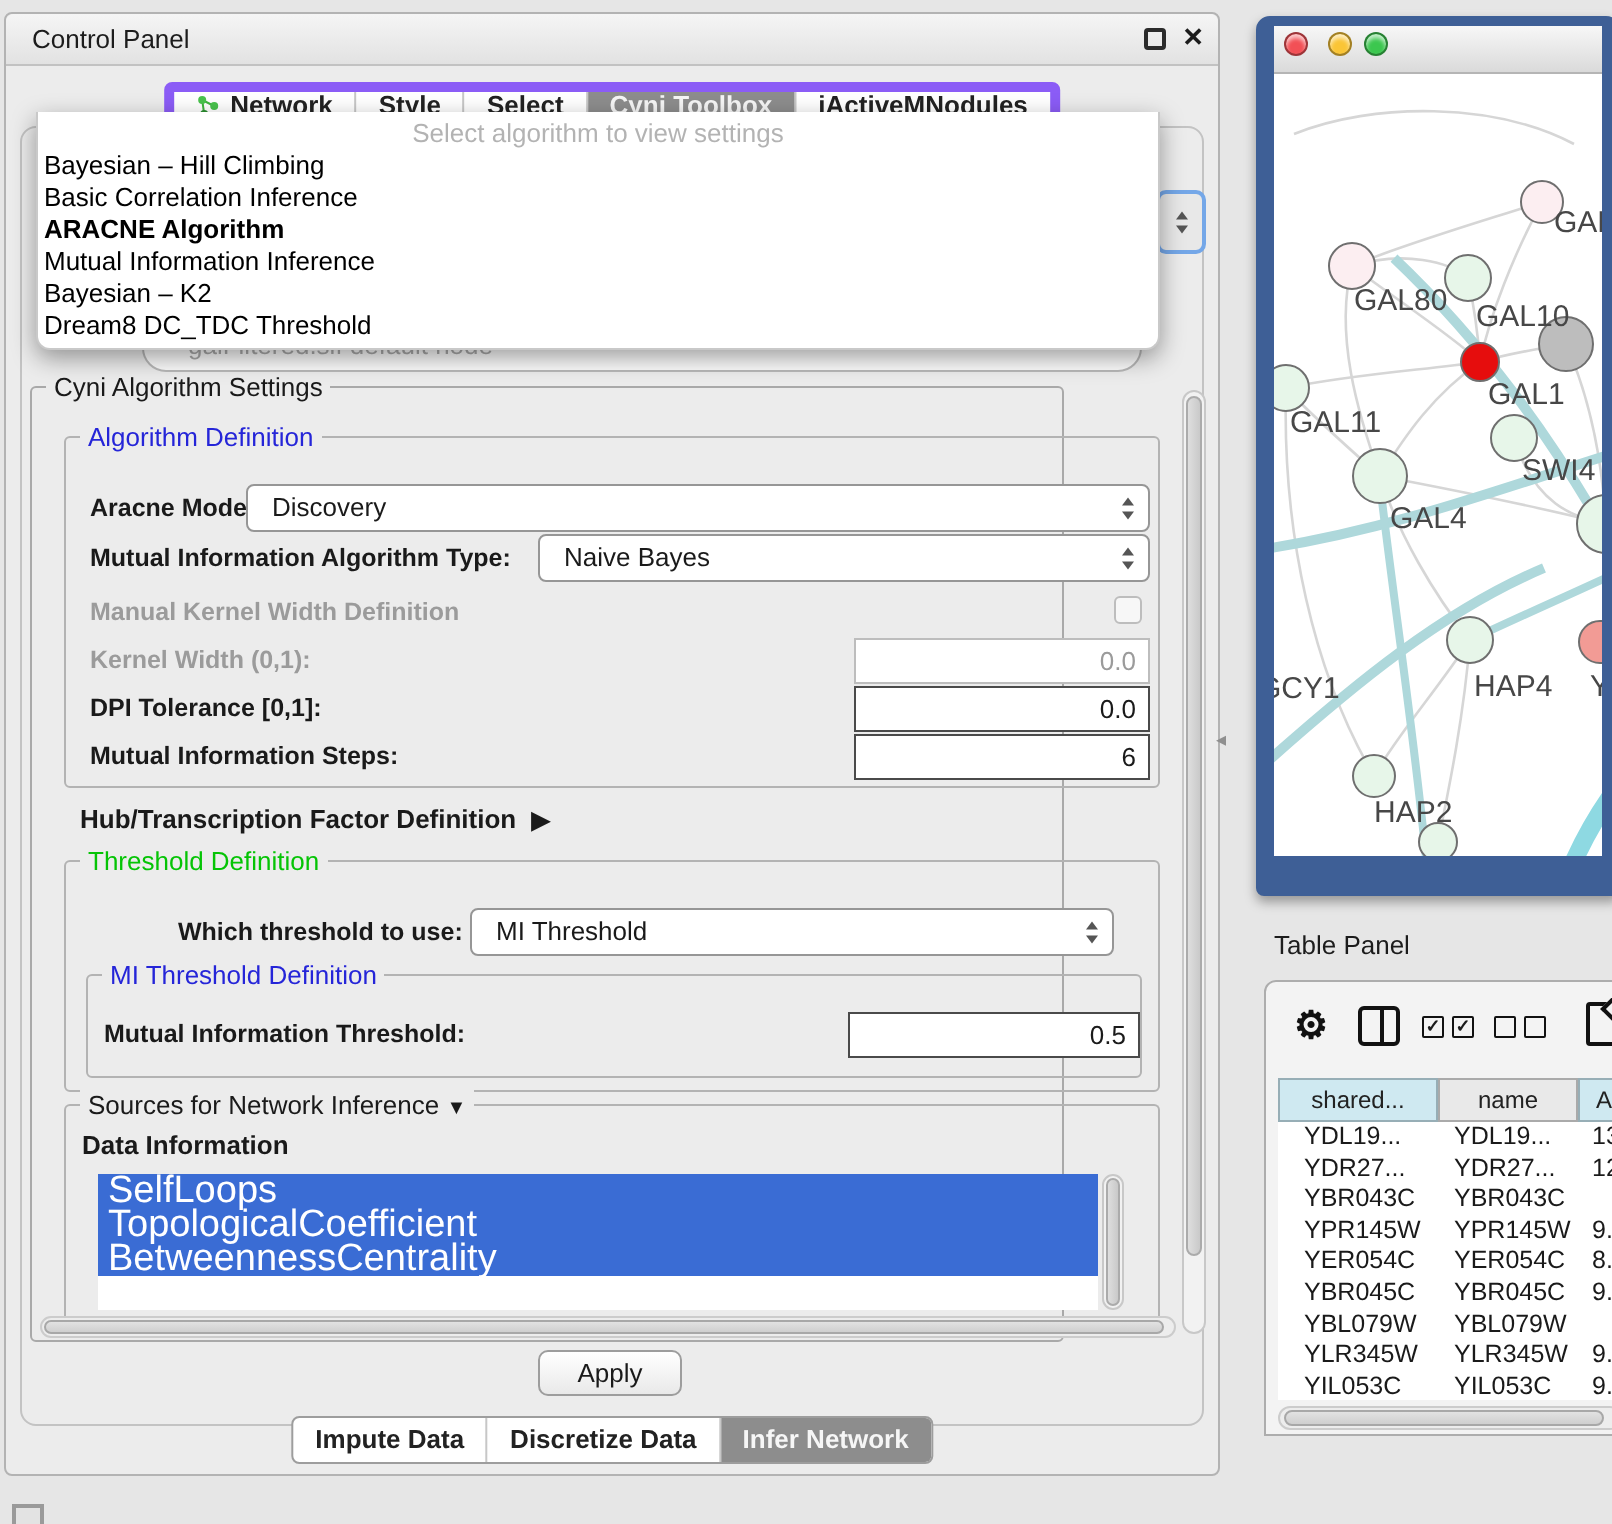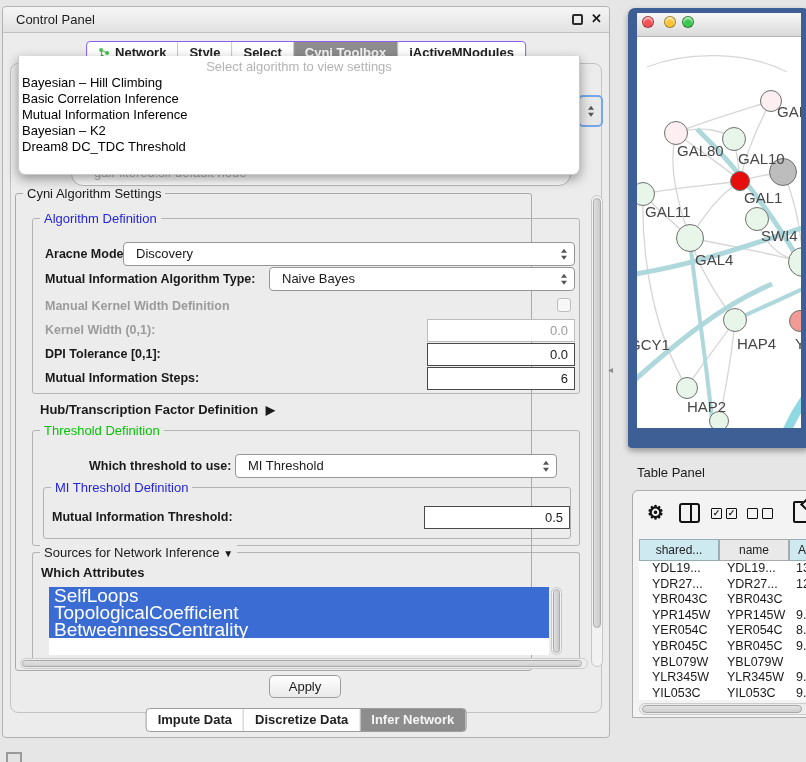--- a/index.html
+++ b/index.html
@@ -12,21 +12,21 @@
     border:1px solid #b3b3b3; border-radius:4px; }
   #cp-titlebar { left:0; top:0; width:100%; height:26px;
     background:linear-gradient(#f5f5f5,#e2e2e2); border-bottom:1px solid #c2c2c2;
     border-radius:4px 4px 0 0; }
   #cp-title { left:13px; top:0; line-height:25px; font-size:13px; color:#1c1c1c; }
   .float-btn { right:26px; top:7px; width:11px; height:11px; border:2px solid #2b2b2b; border-radius:2px; }
   .close-btn { right:7px; top:4px; font-size:13px; font-weight:bold; color:#1c1c1c; }
 
   
   #tabbar { top:34px; left:50%; transform:translateX(-50%); display:inline-flex;
-    background:#ffffff; border:1px solid #8b5cf6; border-radius:4px; overflow:hidden; height:24px; }
+    background:#ffffff; border:5px solid #8b5cf6; border-radius:4px; overflow:hidden; height:24px; }
   .tab { padding:0 11px; font-size:13px; font-weight:bold; color:#222; line-height:22px;
     border-right:1px solid #c7c7c7; display:flex; align-items:center; gap:5px; white-space:nowrap; }
   .tab:last-child { border-right:none; }
   .tab.selected { background:#8d8d8d; color:#f6f6f6; }
 
   #content-frame { left:7px; top:56px; width:592px; height:650px; border:1px solid #c3c3c3;
     border-radius:8px; background:#ececec; }
 
   
   #algo-popup { left:15px; top:49px; width:562px; height:119px; background:#ffffff;
@@ -170,20 +170,21 @@
     <span class="stepper">
         <i class="up" style="display:block"></i>
         <i class="down" style="display:block"></i>
       </span>
   </div>
 
   <div class="abs" id="algo-popup">
     <div id="algo-placeholder">Select algorithm to view settings</div>
     <div class="algo-item">Bayesian – Hill Climbing</div>
     <div class="algo-item">Basic Correlation Inference</div>
+    <div class="algo-item bold">ARACNE Algorithm</div>
     <div class="algo-item">Mutual Information Inference</div>
     <div class="algo-item">Bayesian – K2</div>
     <div class="algo-item">Dream8 DC_TDC Threshold</div>
   </div>
 
   <div class="fieldset" style="left:12px; top:186px; width:517px; height:478px;">
     <span class="legend">Cyni Algorithm Settings</span>
 
     <div class="fieldset" style="left:16px; top:24px; width:548px; height:176px; border-color:#b3b3b3;">
       <span class="legend blue">Algorithm Definition</span>
@@ -241,21 +242,21 @@
         <span class="lbl" style="left:8px; top:22px;">Mutual Information Threshold:</span>
         <div class="tfield" style="left:380px; top:18px; width:146px; height:23px;">0.5</div>
       </div>
     </div>
 
     <div class="fieldset" style="left:16px; top:358px; width:548px; height:112px; border-bottom:none; border-color:#b3b3b3;">
       <span class="legend">
         <span>Sources for Network Inference</span>
         <span style="font-size:10px;">▼</span>
       </span>
-      <span class="lbl" style="left:8px; top:12px; font-size:13px;">Which Attributes</span>
+      <span class="lbl" style="left:8px; top:12px; font-size:13px;">Data Information</span>
       <div id="attr-list" style="left:16px; top:34px; width:500px; height:68px;">
         <div class="attr-item">SelfLoops</div>
         <div class="attr-item">TopologicalCoefficient</div>
         <div class="attr-item">BetweennessCentrality</div>
       </div>
       <div class="vscroll" style="left:518px; top:34px; width:11px; height:68px;">
         <div class="vthumb" style="top:1px; height:64px;"></div>
       </div>
     </div>
 

